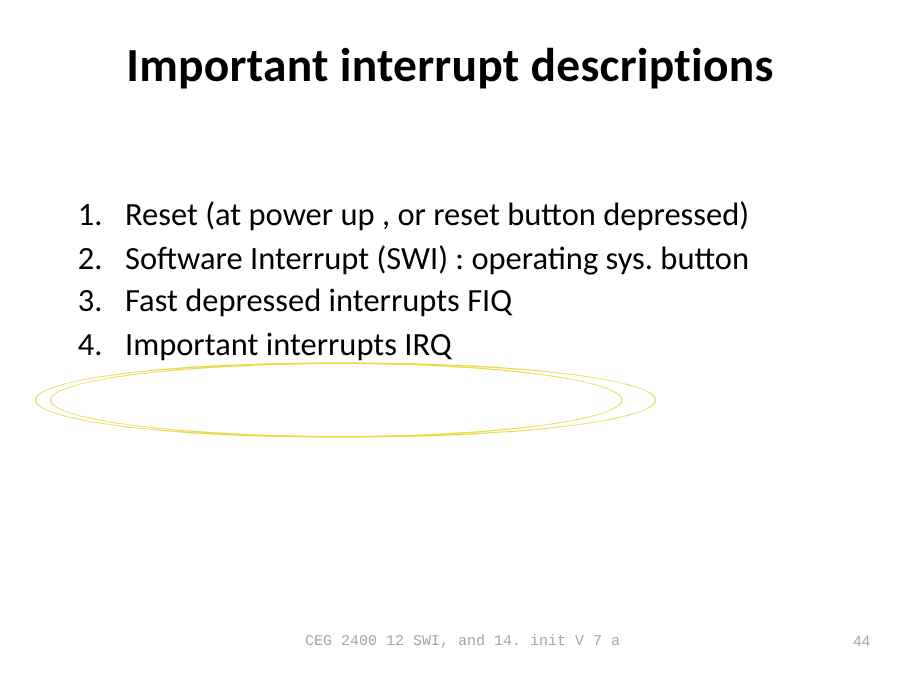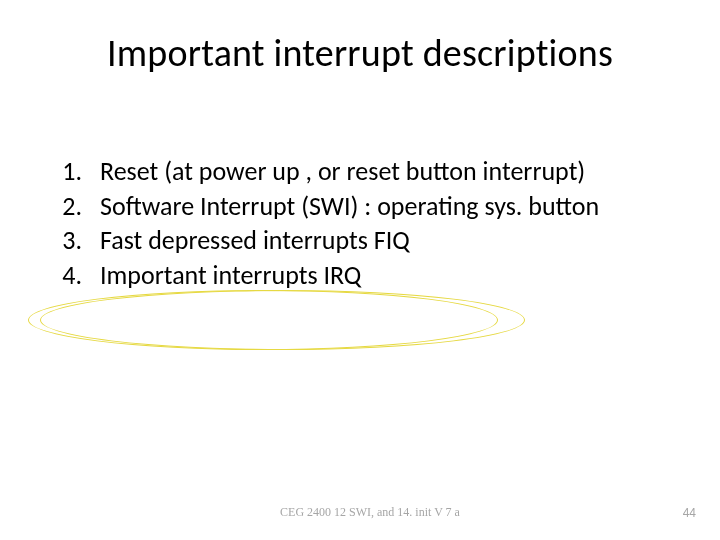--- a/index.html
+++ b/index.html
@@ -1,39 +1,39 @@
 <!DOCTYPE html>
 <html><head>
 <meta charset="utf-8">
 <style>
   * { margin: 0; padding: 0; box-sizing: border-box; }
   html, body { width: 720px; height: 540px; background: #ffffff; font-family: Calibri, "Segoe UI", Arial, sans-serif; color: #000; overflow: hidden; }
   .slide { position: relative; width: 720px; height: 540px; }
-  .title { position: absolute; top: 30px; left: 0; width: 720px; text-align: center; font-size: 38px; font-weight: 400; letter-spacing: 0.2px; }
+  .title { position: absolute; top: 30px; left: 0; width: 720px; text-align: center; font-size: 38px; font-weight: 700; letter-spacing: 0.2px; }
   .list { position: absolute; top: 155px; left: 50px; width: 630px; font-size: 26px; line-height: 1.25; }
   .list .row { display: flex; margin-bottom: 2px; }
   .list .num { width: 50px; flex: 0 0 50px; text-align: right; padding-right: 18px; }
   .list .txt { flex: 1; }
-  .footer-center { position: absolute; bottom: 20px; left: 0; width: 720px; text-align: center; font-size: 12px; color: #a6a6a6; font-family: Liberation Serif, serif; padding-left: 20px; }
+  .footer-center { position: absolute; bottom: 20px; left: 0; width: 720px; text-align: center; font-size: 12px; color: #a6a6a6; font-family: Liberation Mono, monospace; padding-left: 20px; }
   .footer-right { position: absolute; bottom: 20px; right: 24px; font-size: 12px; color: #a6a6a6; font-family: Arial, sans-serif; margin-left: 22px; }
   .ellipse-annot { position: absolute; border: 1px solid #e6d943; border-radius: 50%; background: transparent; pointer-events: none; }
   .e1 { left: 28px; top: 290px; width: 470px; height: 60px; }
   .e2 { left: 40px; top: 290px; width: 485px; height: 60px; }
 </style>
 </head>
 <body>
 
 <div class="slide">
 
   <div class="title">Important interrupt descriptions</div>
 
   <div class="list">
     <div class="row">
       <div class="num">1.</div>
-      <div class="txt">Reset (at power up , or reset button interrupt)</div>
+      <div class="txt">Reset (at power up , or reset button depressed)</div>
     </div>
     <div class="row">
       <div class="num">2.</div>
       <div class="txt">Software Interrupt (SWI) : operating sys. button</div>
     </div>
     <div class="row">
       <div class="num">3.</div>
       <div class="txt">Fast depressed interrupts FIQ</div>
     </div>
     <div class="row">

